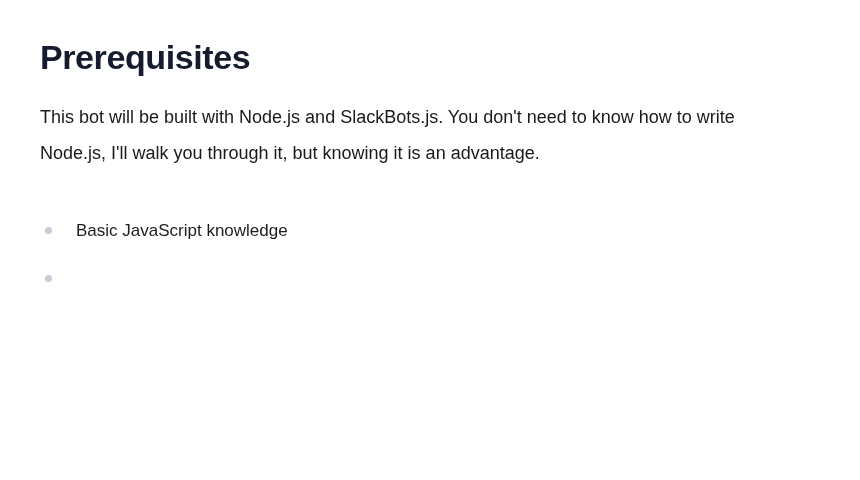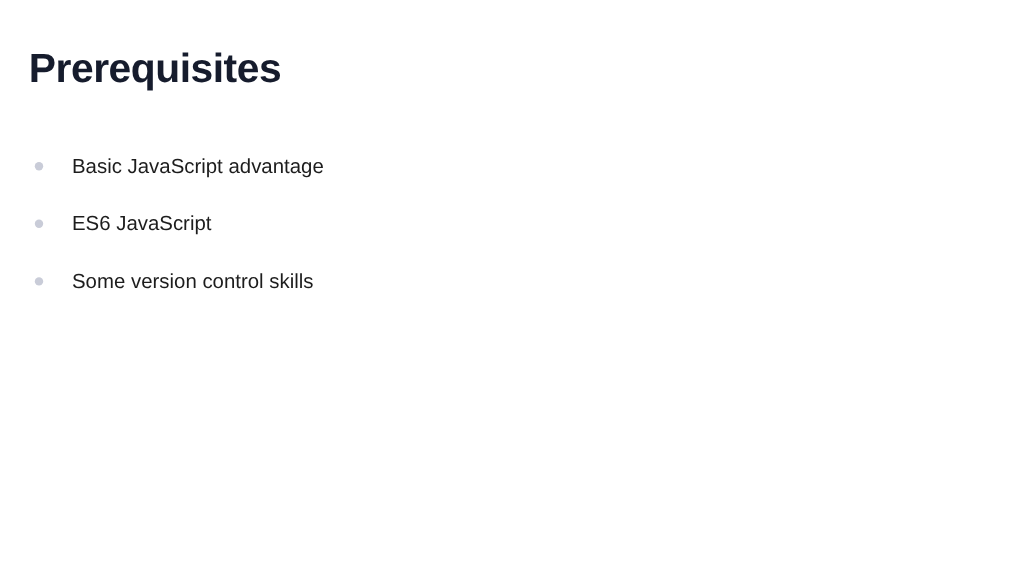--- a/index.html
+++ b/index.html
@@ -14,21 +14,21 @@
     -webkit-font-smoothing: antialiased;
     overflow: hidden;
   }
 
   .page {
     position: relative;
     width: 860px;
     height: 360px;
     background: #ffffff;
     box-sizing: border-box;
-    padding: 0 24px;
+    padding: 0 40px;
   }
 
   .section-heading {
     margin: 0;
     padding-top: 36px;
     font-size: 34px;
     font-weight: bold;
     line-height: 1.25;
     letter-spacing: -0.4px;
     color: #161c2d;
@@ -77,35 +77,31 @@
     vertical-align: baseline;
   }
 </style>
 </head>
 <body>
 
 <div class="page">
 
   <h1 class="section-heading">Prerequisites</h1>
 
+  <p class="intro-paragraph">This bot will be built with Node.js and SlackBots.js. You don't need to know how to write Node.js, I'll walk you through it, but knowing it is an advantage.</p>
 
   <ul class="requirements-list">
 
     <li class="requirement-item">
       <span class="bullet-dot"></span>
-      <span class="requirement-label">Basic JavaScript advantage</span>
+      <span class="requirement-label">Basic JavaScript knowledge</span>
     </li>
 
     <li class="requirement-item">
       <span class="bullet-dot"></span>
-      <span class="requirement-label">ES6 JavaScript</span>
     </li>
 
 
 
-    <li class="requirement-item">
-      <span class="bullet-dot"></span>
-      <span class="requirement-label">Some version control skills</span>
-    </li>
 
   </ul>
 
 </div>
 
 </body></html>

